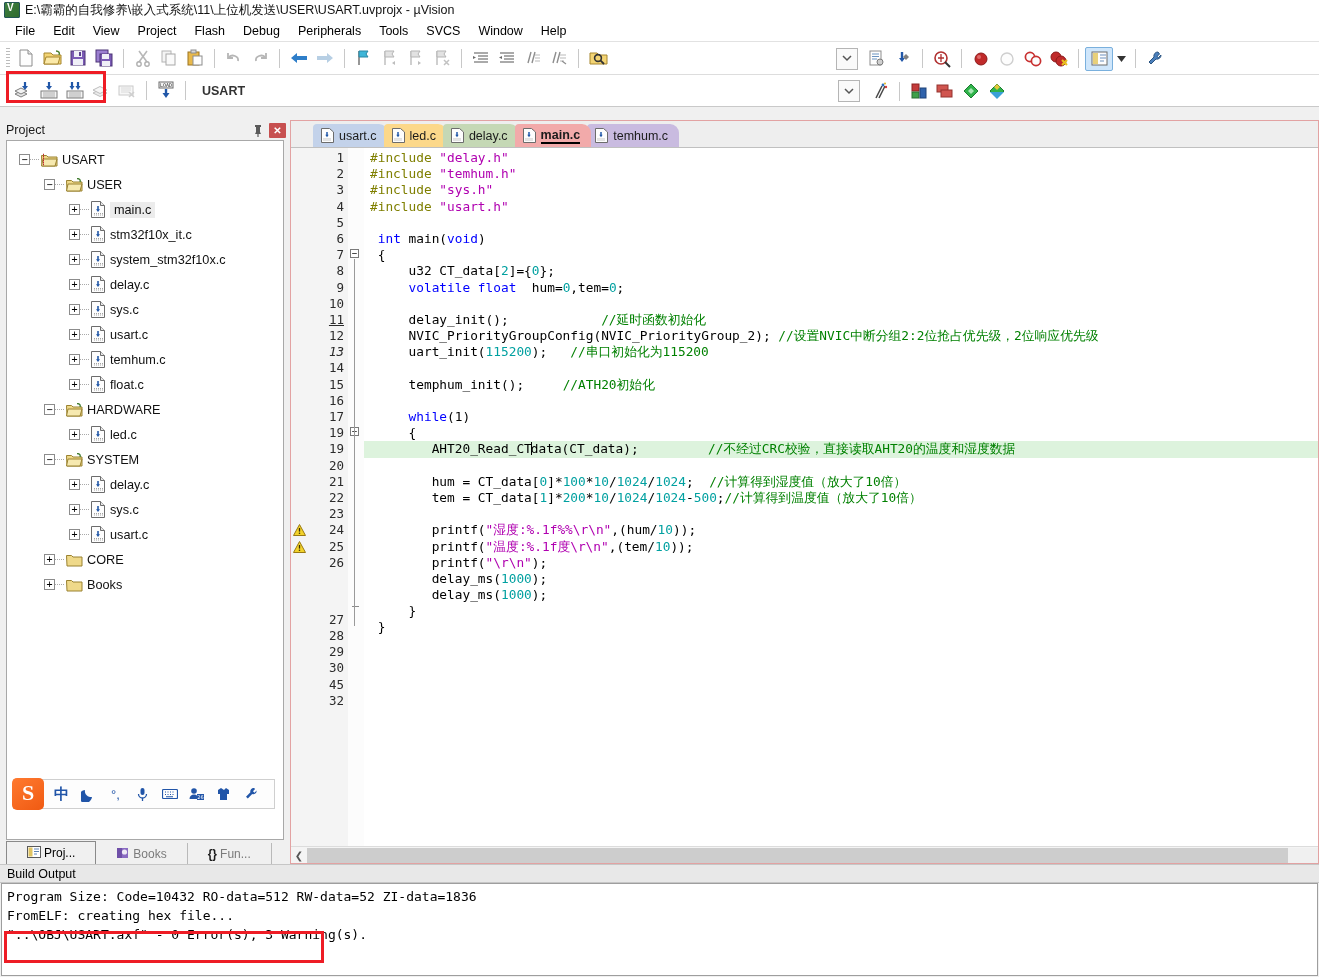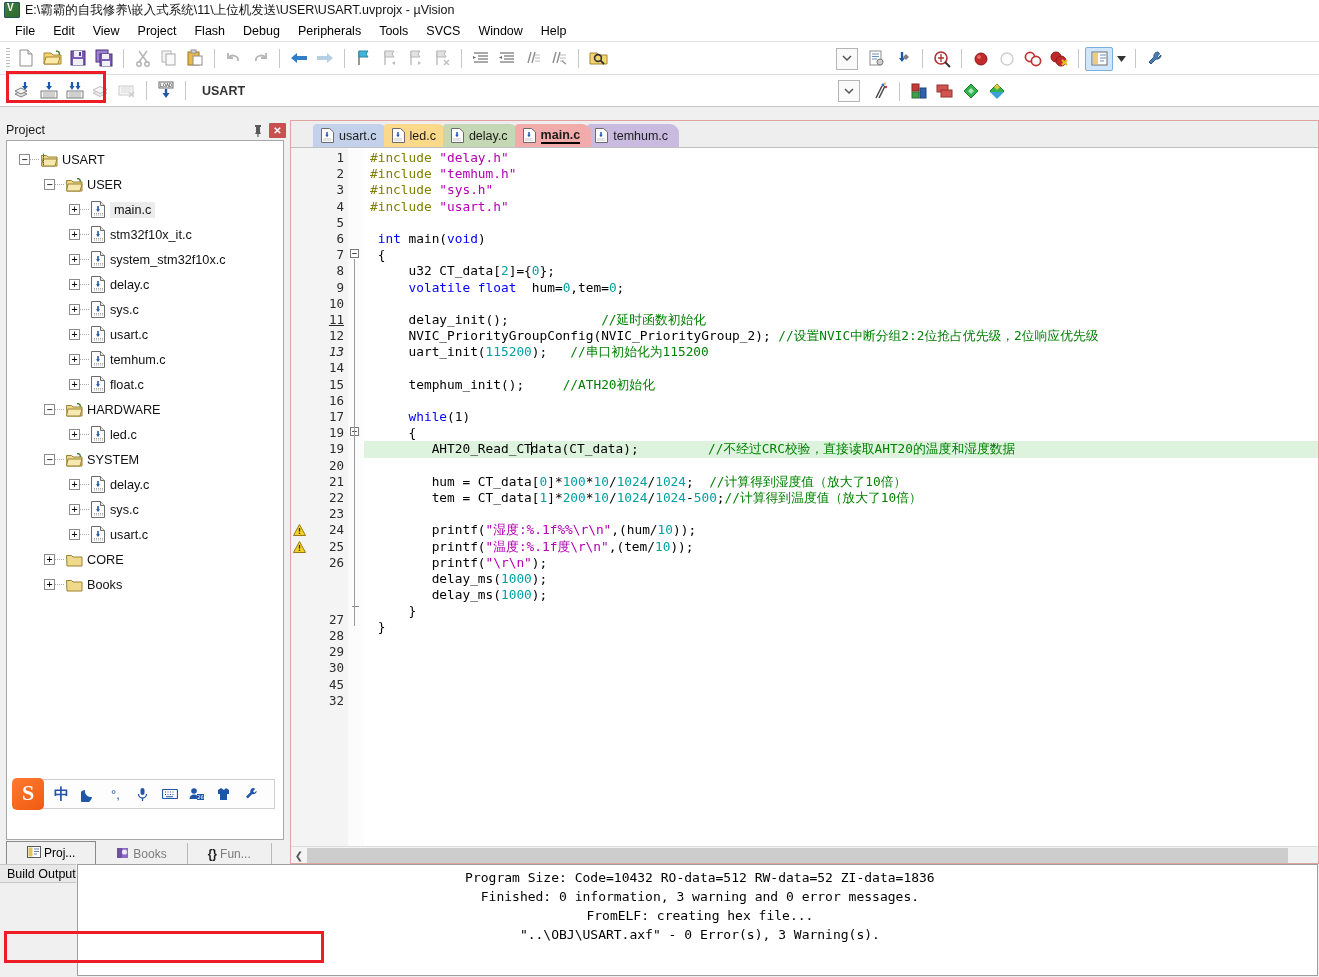--- a/index.html
+++ b/index.html
@@ -198,21 +198,21 @@
     border-top: 1px solid #dcdcdc;
   }
   .hs-arrow { width: 16px; height: 15px; display: flex; align-items: center; justify-content: center;
               font-size: 10px; color: #555; }
   .hs-track { flex: 1; height: 15px; background: #f0f0f0; position: relative; }
   .hs-thumb { position: absolute; left: 0; top: 0; height: 15px; width: 97%; background: #cdcdcd; }
 
   
   .build-panel {
     position: absolute; left: 0; right: 0; bottom: 0; height: 113px;
-    background: #f0f0f0; display: flex; flex-direction: row; text-align: center;
+    background: #f0f0f0; display: flex; flex-direction: column;
   }
   .build-caption {
     height: 19px; background: #e8e8e8; display: flex; align-items: center;
     padding-left: 7px; font-size: 12.5px; color: #000;
     border-top: 1px solid #c6c6c6; border-bottom: 1px solid #c6c6c6;
   }
   .build-body {
     flex: 1; background: #ffffff; margin: 0 1px 1px 1px;
     border: 1px solid #9e9e9e; padding: 3px 0 0 5px;
     font-family: "DejaVu Sans Mono", monospace; font-size: 13px;
@@ -1031,18 +1031,18 @@
           <div class="hs-thumb"></div>
         </div>
       </div>
     </div>
   </div>
 
   <div class="build-panel">
     <div class="build-caption">
       <span>Build Output</span>
     </div>
-    <div class="build-body" id="buildbody"><div class="bline">Program Size: Code=10432 RO-data=512 RW-data=52 ZI-data=1836</div><div class="bline clipped">Finished: 0 information, 3 warning and 0 error messages.</div><div class="bline">FromELF: creating hex file...</div><div class="bline clipped">"..\OBJ\USART.axf" - 0 Error(s), 3 Warning(s).</div></div>
+    <div class="build-body" id="buildbody"><div class="bline">Program Size: Code=10432 RO-data=512 RW-data=52 ZI-data=1836</div><div class="bline">FromELF: creating hex file...</div><div class="bline clipped">"..\OBJ\USART.axf" - 0 Error(s), 3 Warning(s).</div></div>
 
     <div class="annot-rect" style="left:4px; top:67px; width:320px; height:32px;"></div>
   </div>
 
 </div>
 
 </body></html>

